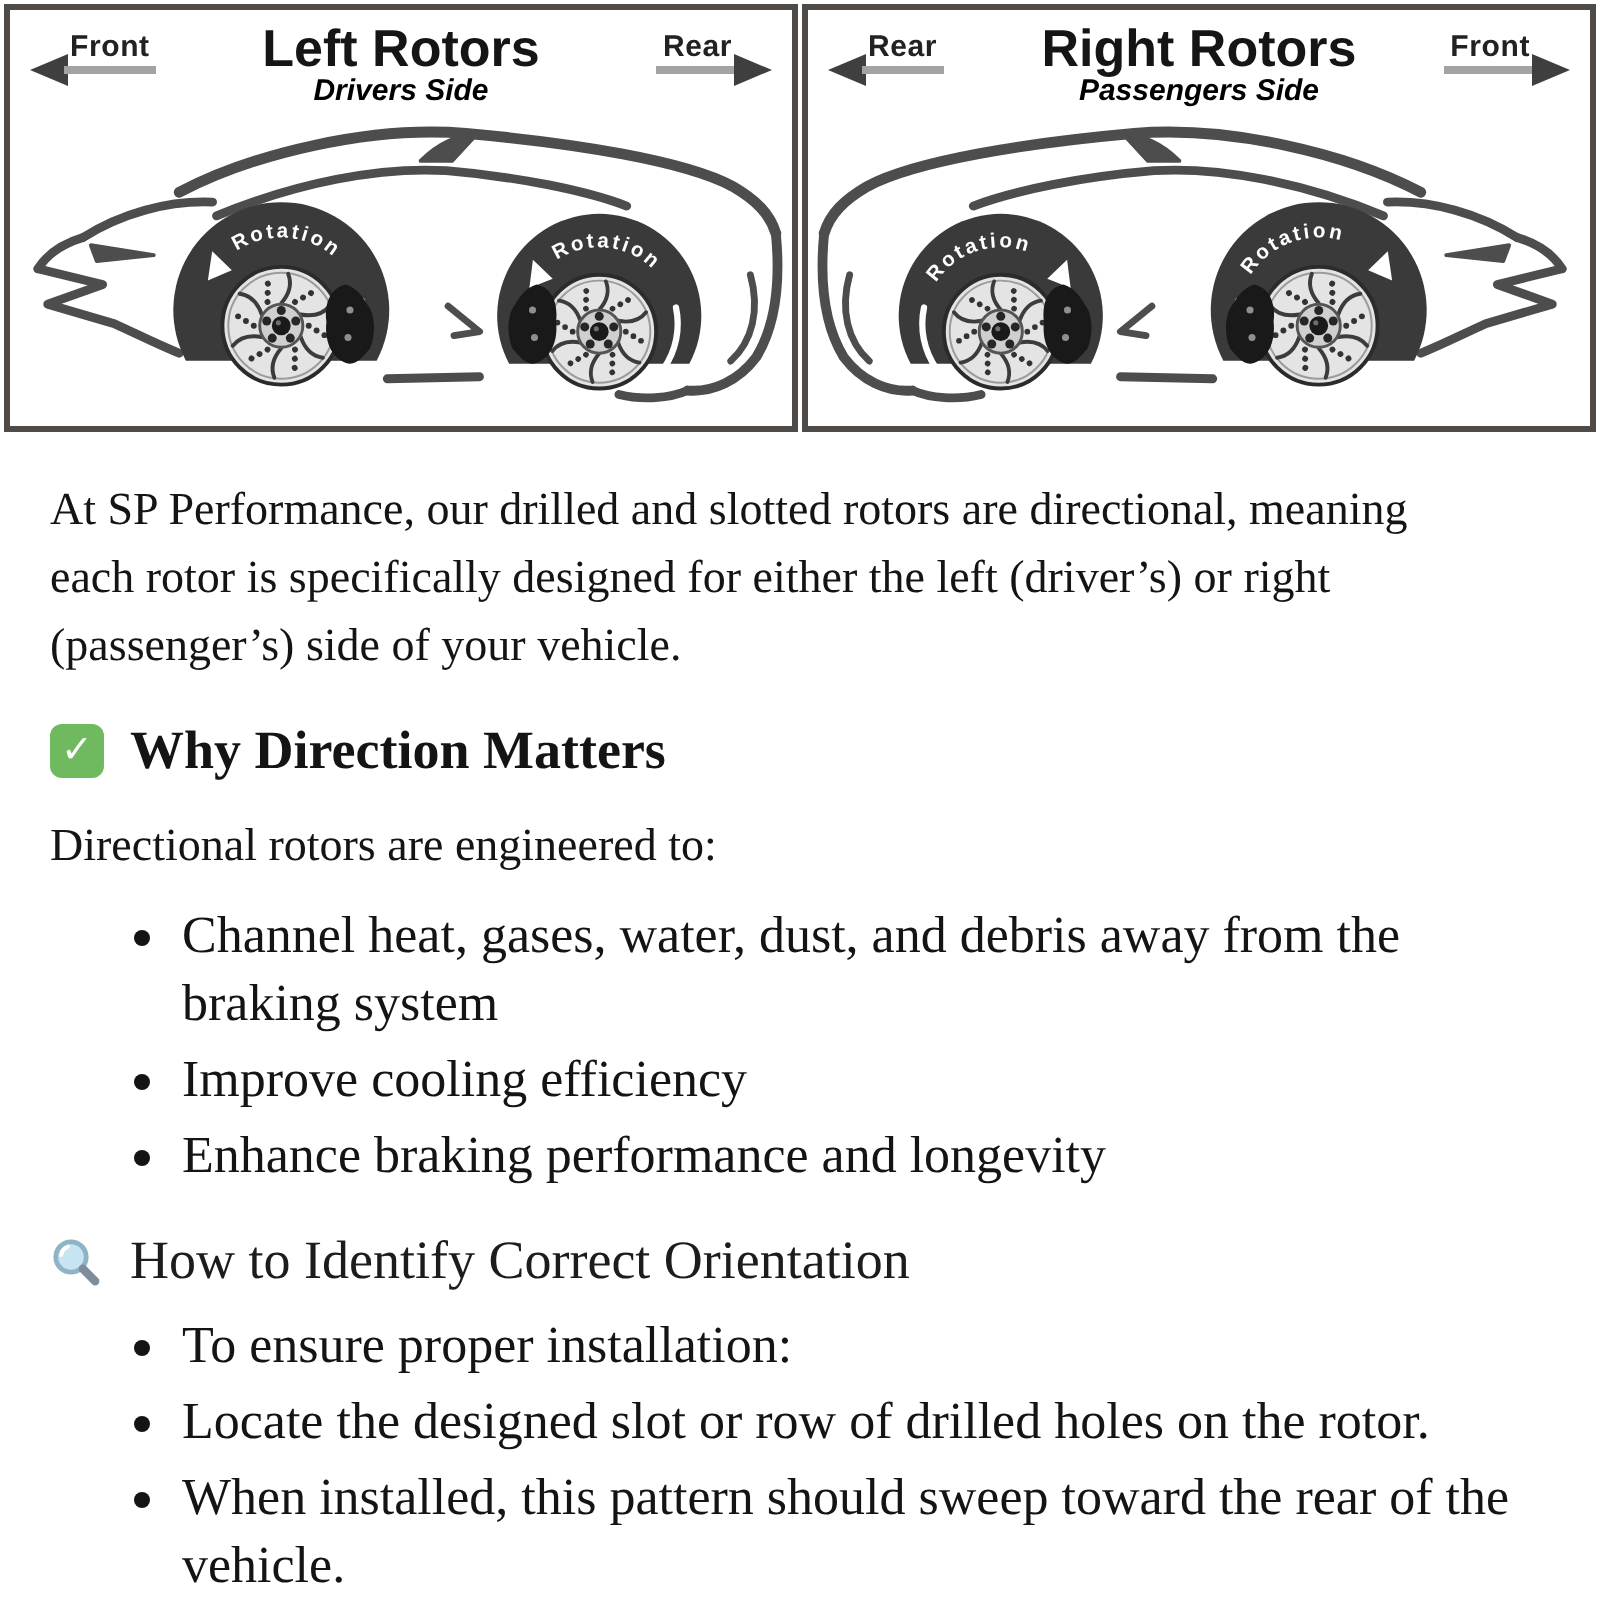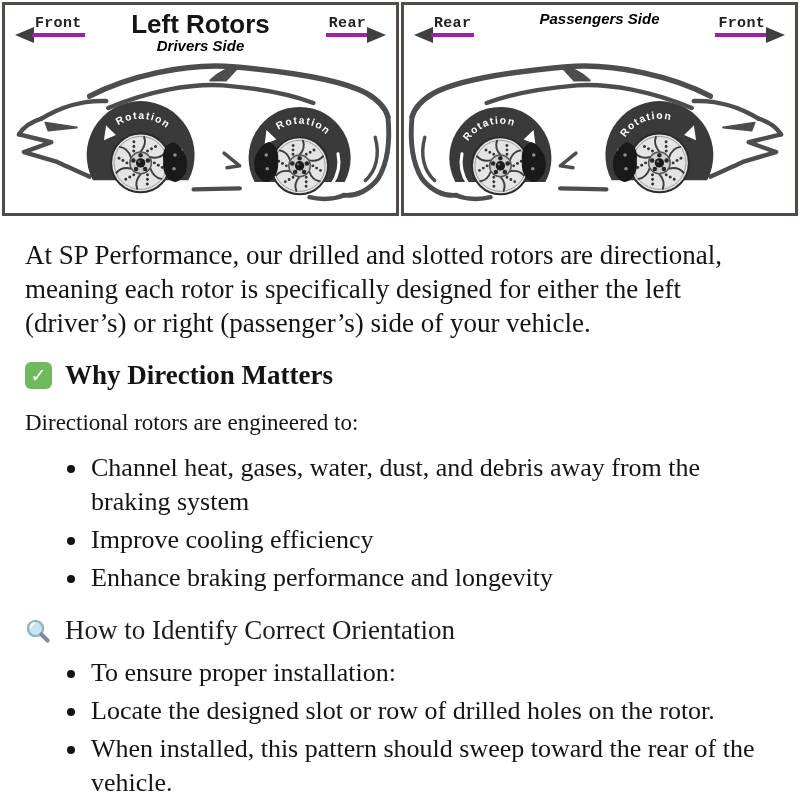--- a/index.html
+++ b/index.html
@@ -13,36 +13,36 @@
     font-family:"Liberation Serif","DejaVu Serif",serif;
   }
   
   .diagram{display:flex;gap:2px;padding:2px 2px 0 2px;height:216px}
   .panel{flex:1;border:3px solid var(--panel-border);background:#fff;overflow:hidden}
   .panel-head{position:relative;height:46px;padding-top:6px}
   .dir{position:absolute;top:10px;display:flex;align-items:center}
   .dir.left{left:10px}
   .dir.right{right:10px}
   .dir-text{
-    font-family:Liberation Mono, monospace;font-weight:bold;font-size:15px;color:#222;
-    border-bottom:4px solid #a21caf;padding:0 3px 1px 3px;letter-spacing:.3px;
+    font-family:Liberation Sans, sans-serif;font-weight:bold;font-size:15px;color:#222;
+    border-bottom:4px solid #a3a3a3;padding:0 3px 1px 3px;letter-spacing:.3px;
   }
   .tri{width:0;height:0;border-top:8px solid transparent;border-bottom:8px solid transparent;
        align-self:flex-end;margin-bottom:-6px}
   .tri-left{border-right:19px solid #3f3f3f;margin-right:-2px}
   .tri-right{border-left:19px solid #3f3f3f;margin-left:-2px}
   .panel-titles{text-align:center}
   .panel-title{font-family:"Liberation Sans",sans-serif;font-weight:bold;font-size:26px;
                line-height:27px;color:#151515}
   .panel-sub{font-family:"Liberation Sans",sans-serif;font-weight:bold;font-style:italic;
              font-size:15px;color:#000000;line-height:16px}
   .panel-art svg{display:block;width:100%;height:158px}
   
   main{padding:10px 25px 0 25px}
-  .intro{font-size:27px;line-height:34px;margin:12px 0 0 0;max-width:718px}
+  .intro{font-size:23px;line-height:34px;margin:12px 0 0 0;max-width:718px}
   h2{display:flex;align-items:center;gap:13px;font-size:27px;margin:20px 0 0 0;
      font-weight:bold;line-height:30px}
   h2.h-reg{font-weight:normal;color:#1c1c1c}
   .lead{font-size:23px;line-height:34px;margin:16px 0 0 0}
   ul{margin:11px 0 0 0;padding-left:64px;font-size:26px;line-height:34px;max-width:760px}
   li{margin-bottom:4px;padding-left:2px}
   .check-icon{width:27px;height:27px;border-radius:6px;background:var(--check-green);
               display:inline-flex;align-items:center;justify-content:center;flex:none}
   .check-icon::after{content:"\2713";color:#fff;font-size:19px;font-weight:bold;
                      font-family:"DejaVu Sans",sans-serif}
@@ -228,20 +228,21 @@
         </svg>
       </div>
     </div>
     <div class="panel">
       <div class="panel-head">
        <div class="dir left">
          <span class="tri tri-left"></span>
           <span class="dir-text">Rear</span>
        </div>
        <div class="panel-titles">
+         <div class="panel-title">Right Rotors</div>
          <div class="panel-sub">Passengers Side</div>
        </div>
        <div class="dir right">
          <span class="dir-text">Front</span>
           <span class="tri tri-right"></span>
        </div>
      </div>
      <div class="panel-art">
         <svg viewBox="0 0 386 161" preserveAspectRatio="xMidYMax meet">
           <g transform="translate(386,0) scale(-1,1)">

